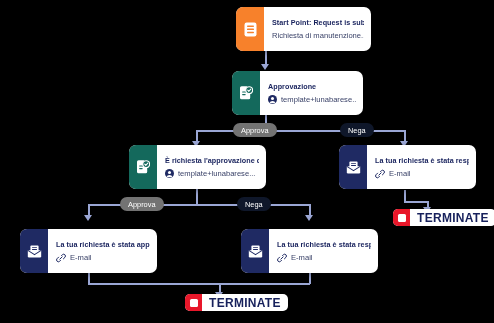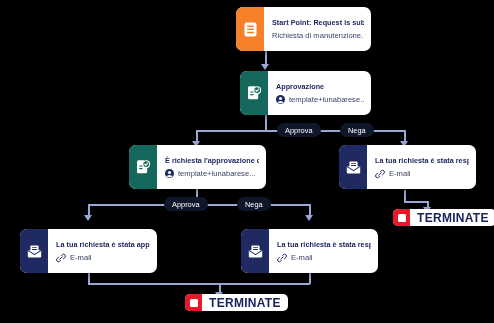--- a/index.html
+++ b/index.html
@@ -55,21 +55,21 @@
   .ic-navy{background:#1f2a63;}
 
   
   .pill{
     position:absolute;
     display:flex;align-items:center;justify-content:center;
     height:14px;border-radius:8px;
     font-size:7.4px;color:#ffffff;font-weight:normal;
     padding:0 8px;white-space:nowrap;
   }
-  .pill-approve{background:#0f172a;margin-left:44px;}
+  .pill-approve{background:#737373;}
   .pill-deny{background:#0f172a;}
 
   
   .terminate{
     position:absolute;
     display:flex;align-items:center;
     background:#ffffff;border-radius:5px;
     box-shadow:0 1px 4px rgba(0,0,0,.3);
     overflow:hidden;height:17px;
   }
@@ -132,21 +132,21 @@
       </svg>
     </div>
     <div class="node-body">
       <div class="node-title">Start Point: Request is submi...</div>
       <div class="node-sub">
         <span>Richiesta di manutenzione...</span>
       </div>
     </div>
   </div>
 
-  <div class="node" style="left:240px;top:71px;width:131px;height:44px;">
+  <div class="node" style="left:232px;top:71px;width:131px;height:44px;">
     <div class="node-icon ic-green">
       <svg width="14" height="15" viewBox="0 0 14 15" aria-hidden="true">
         <path d="M1 1.8a1.6 1.6 0 0 1 1.6-1.6h5.2l3.4 3.3v8.2a1.6 1.6 0 0 1-1.6 1.6H2.6A1.6 1.6 0 0 1 1 11.7z" fill="#ffffff"></path>
         <rect x="3.1" y="5.4" width="5" height="1.2" rx="0.6" fill="#14695c"></rect>
         <rect x="3.1" y="8" width="3.6" height="1.2" rx="0.6" fill="#14695c"></rect>
         <circle cx="10.2" cy="4.1" r="3.4" fill="#14695c" stroke="#ffffff" stroke-width="1.1"></circle>
         <path d="M8.7 4.2l1.1 1.1 2-2.1" fill="none" stroke="#ffffff" stroke-width="1.1" stroke-linecap="round" stroke-linejoin="round"></path>
       </svg>
     </div>
     <div class="node-body">

